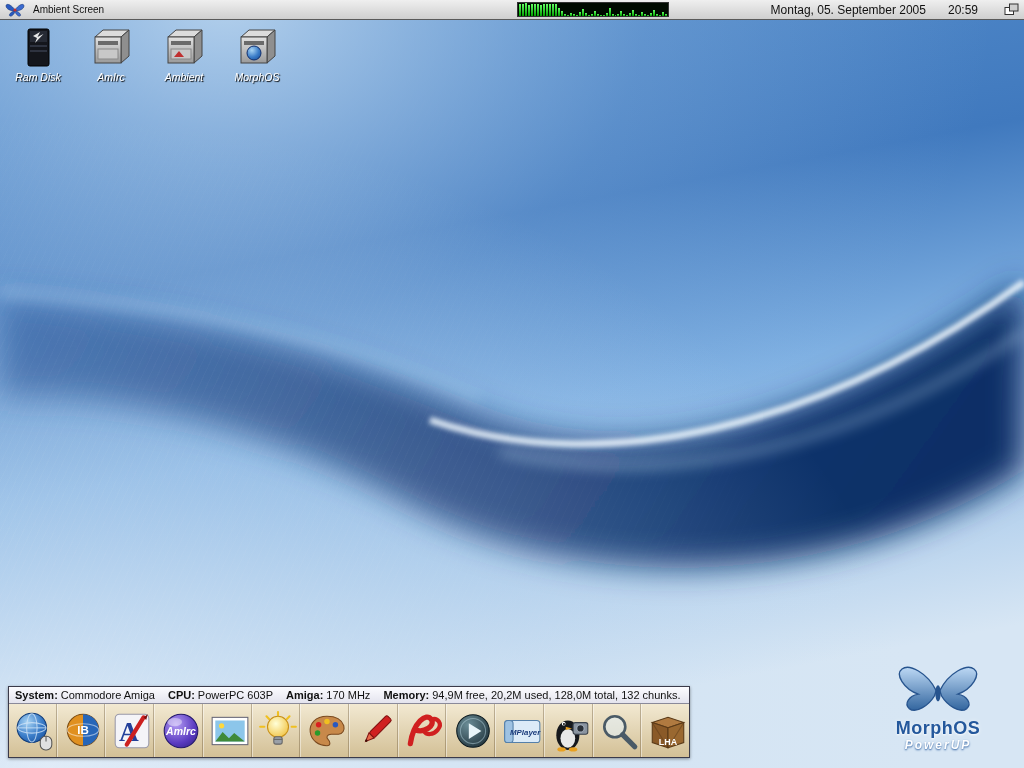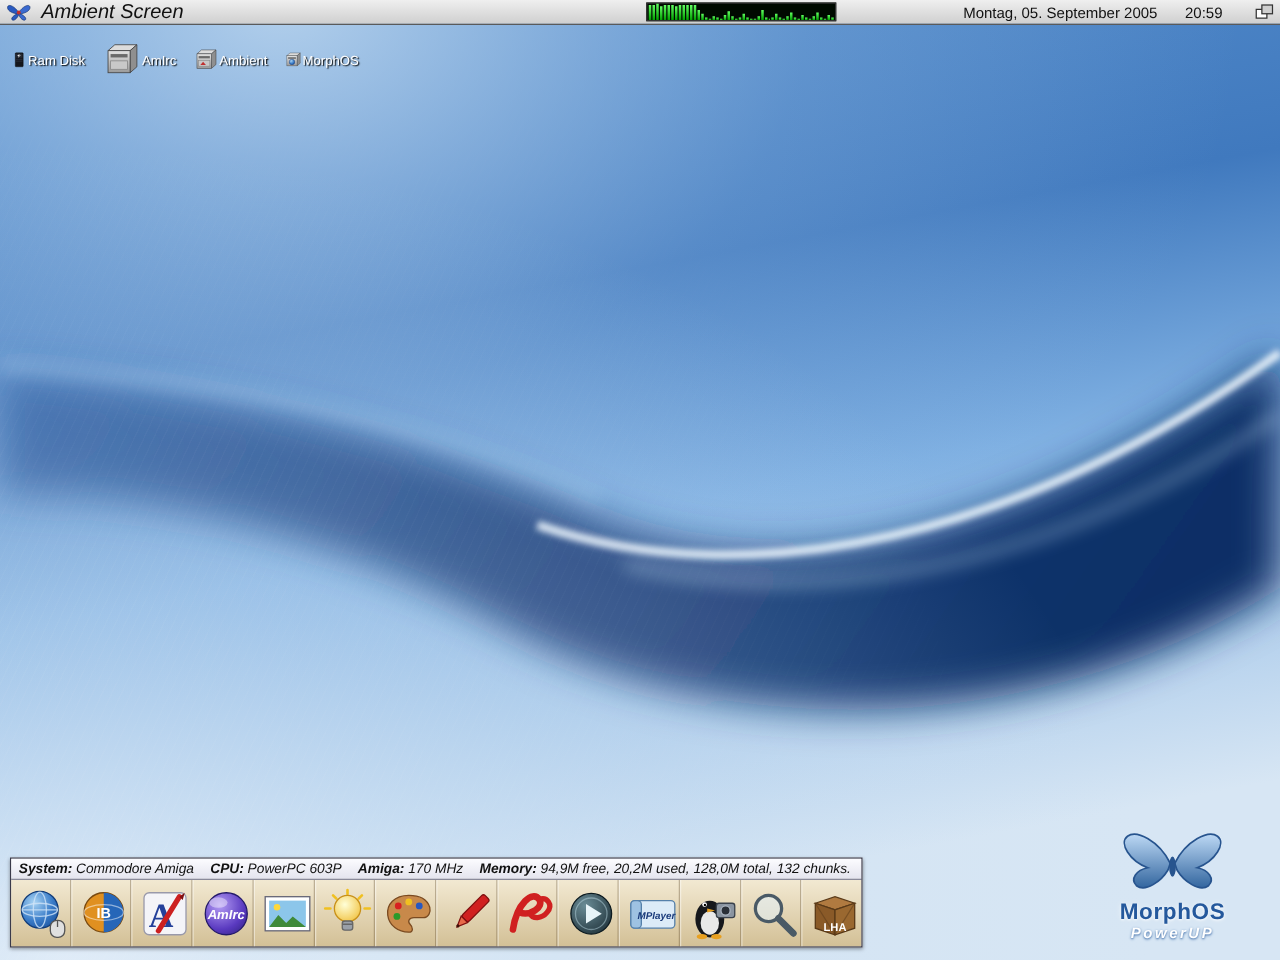--- a/index.html
+++ b/index.html
@@ -8,39 +8,39 @@
   .wall { position:absolute; inset:0; width:100%; height:100%; }
   .streaks { position:absolute; inset:0; pointer-events:none;
     background:repeating-linear-gradient(115deg, rgba(255,255,255,.05) 0 1px, rgba(255,255,255,0) 1px 7px);
     -webkit-mask-image:radial-gradient(circle at 0% 100%, #000 0%, transparent 70%);
     mask-image:radial-gradient(circle at 0% 100%, #000 0%, transparent 70%); }
 
   
   .menubar { position:absolute; top:0; left:0; width:1024px; height:20px;
     background:linear-gradient(#efefef,#cfcfcf); border-bottom:1px solid #5a5a5a;
     display:flex; align-items:center; padding:0 5px; gap:8px; z-index:10; }
-  .mtitle { font-size:16px; color:#111;font-style:italic; }
+  .mtitle { font-size:10px; color:#111; }
   .graph { position:absolute; left:517px; top:2px; width:152px; height:15px;
     background:#000a00; border:1px solid #333; display:flex; align-items:flex-end; gap:1px; padding:0 1px; }
   .graph i { display:block; width:2px; background:linear-gradient(#63ff63,#00a000); }
   .mdate { margin-left:auto; font-size:12px; color:#111; }
   .mtime { font-size:12px; color:#111; margin-left:14px; margin-right:18px; }
   .depth { cursor:pointer; }
 
   
   .desktop-icons { position:absolute; top:27px; left:8px; display:flex; gap:13px; z-index:5; }
-  .dicon { width:60px; display:flex; flex-direction:row; align-items:center; cursor:pointer; }
+  .dicon { width:60px; display:flex; flex-direction:column; align-items:center; cursor:pointer;font-style:italic; }
   .dlabel { margin-top:2px; font-size:10.5px; color:#fff; text-shadow:1px 1px 1px #000; white-space:nowrap; }
 
   
   .panel { position:absolute; left:8px; top:686px; width:682px; z-index:6;
     border:1px solid #3a3a4a; box-shadow:0 1px 3px rgba(0,0,0,.4); background:#ddd; }
   .sysinfo { height:17px; display:flex; align-items:center; gap:13px; padding:1px 6px;
     background:linear-gradient(#fcfcff,#e4e4ee); border-bottom:1px solid #8a8a9a;
-    font-size:11px; color:#111; white-space:nowrap; overflow:hidden;font-style:italic; }
+    font-size:11px; color:#111; white-space:nowrap; overflow:hidden; }
   .sysinfo b { font-weight:bold; margin-right:3px; }
   .dock { height:53px; display:flex; background:linear-gradient(#f2e9d2,#d3c096); }
   .cell { flex:1; display:flex; align-items:center; justify-content:flex-end;
     border-right:1px solid rgba(90,70,40,.35); border-left:1px solid rgba(255,255,255,.45); cursor:pointer; }
   .cell:first-child { border-left:none; } .cell:last-child { border-right:none; }
   .cell svg { width:42px; height:42px; }
 
   
   .watermark { position:absolute; left:868px; top:660px; width:140px; text-align:center; z-index:4; }
   .wm-title { font-size:18px; font-weight:bold; color:#24589c; letter-spacing:0.5px;

